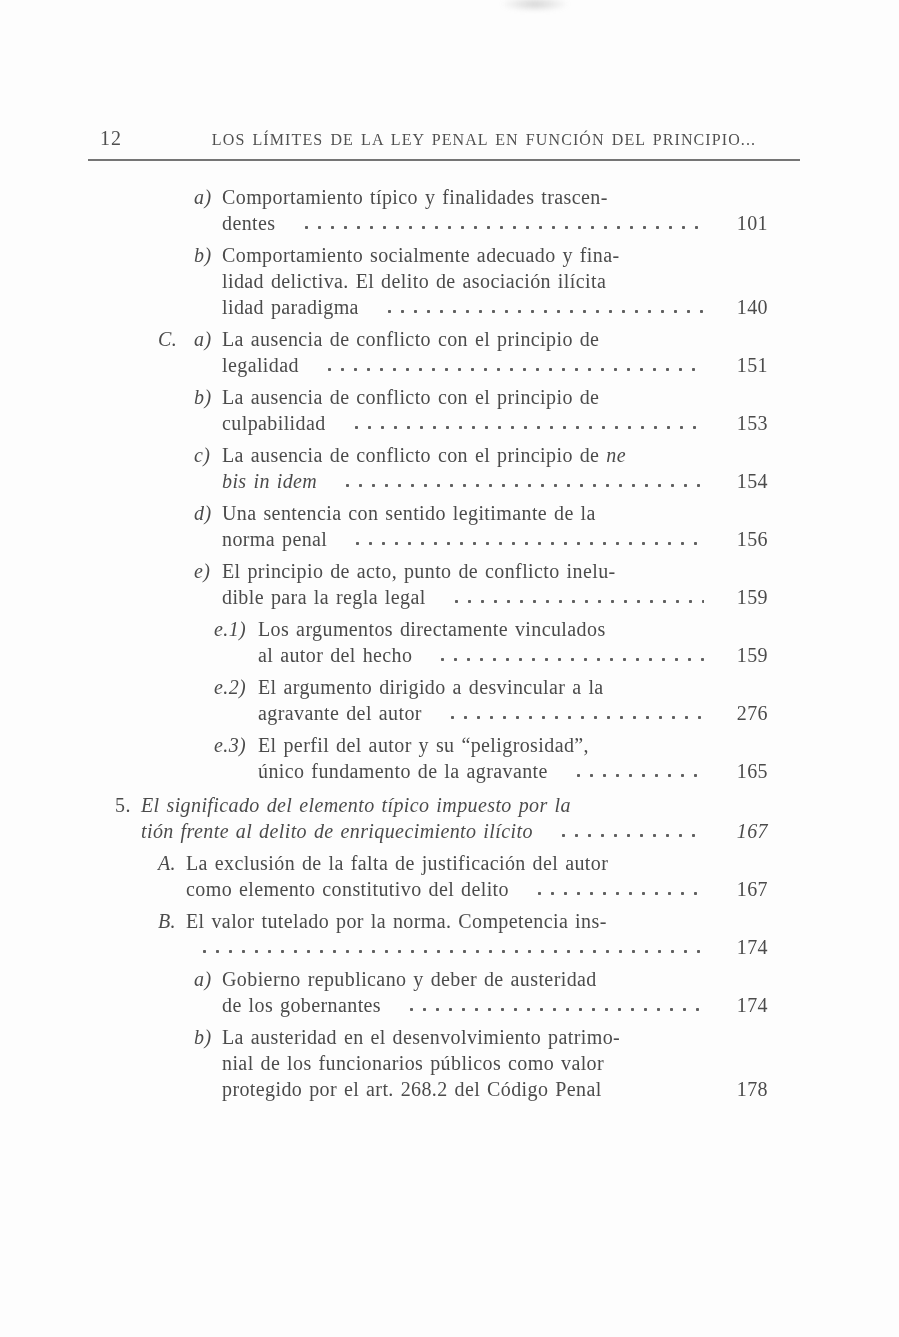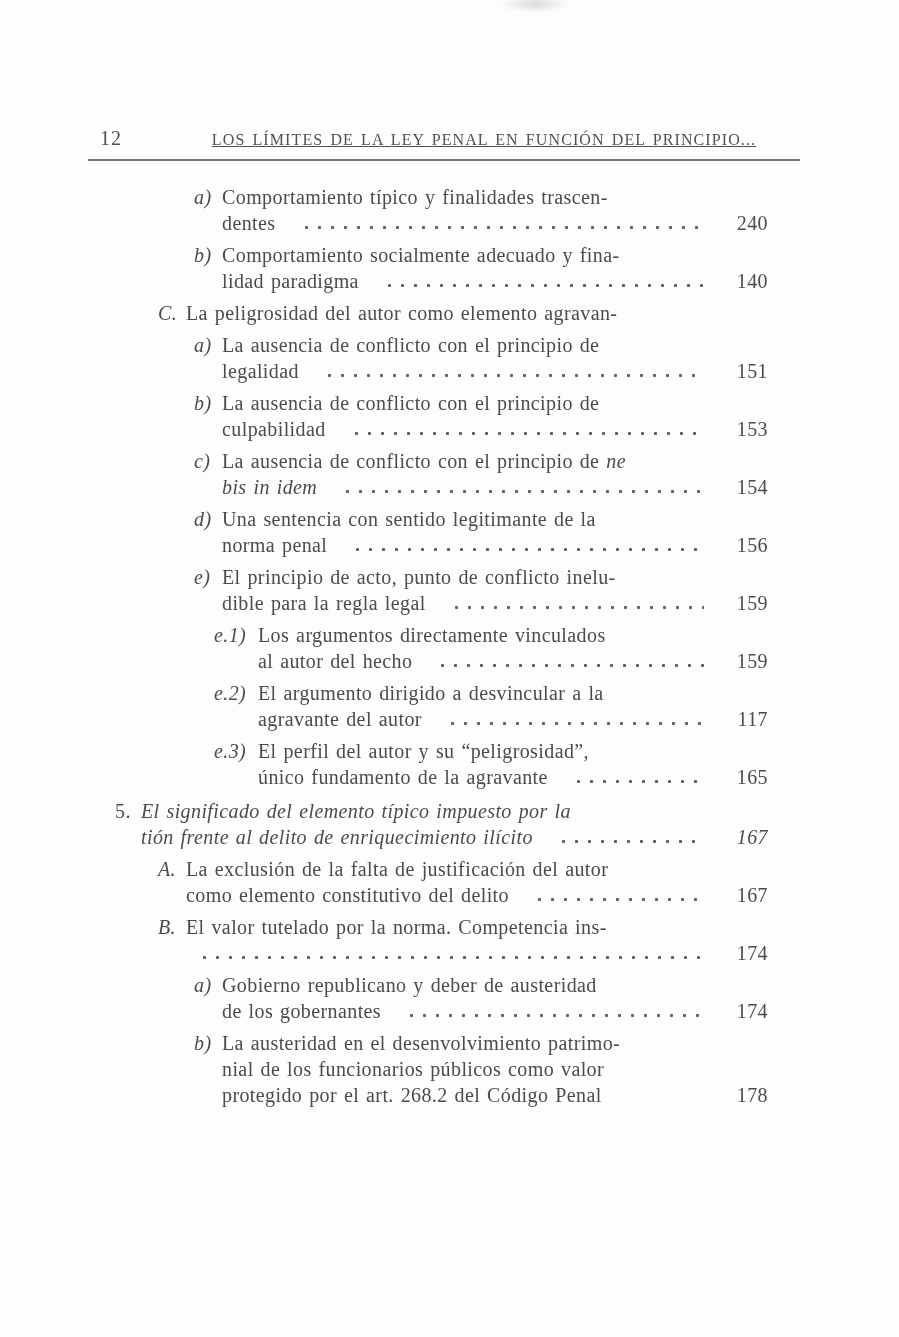--- a/index.html
+++ b/index.html
@@ -23,21 +23,21 @@
   }
   
   .header {
     position:absolute; left:88px; top:127px; width:712px;
     display:flex; align-items:baseline;
     padding-bottom:9px; border-bottom:2px solid #757575;
   }
   .hdr-num { width:80px; padding-left:12px; box-sizing:border-box;
     font-size:20px; letter-spacing:1px; color:#4f4f4f; }
   .hdr-title { flex:1; text-align:center; font-size:16px;
-    letter-spacing:1.1px; word-spacing:2px; color:#505050; white-space:nowrap;text-decoration:underline; }
+    letter-spacing:1.1px; word-spacing:2px; color:#505050; white-space:nowrap; }
   
   .toc { position:absolute; left:88px; top:184px; width:680px;
     font-size:20px; line-height:26px; letter-spacing:.4px; word-spacing:1.5px; }
   .entry { position:relative; margin-bottom:6px; }
   .entry .label { position:absolute; top:0; }
   .entry .label.it { font-style:italic; }
   .level-num    { margin-left:53px;  margin-top:8px; }
   .level-num    > .label { left:-26px; }
   .level-cap    { margin-left:98px; }
   .level-cap    > .label { left:-28px; }
@@ -70,35 +70,35 @@
     <span class="hdr-title">LOS LÍMITES DE LA LEY PENAL EN FUNCIÓN DEL PRINCIPIO...</span>
   </div>
 
   <div class="toc">
       <div class="entry level-letter">
         <span class="label it">a)</span>
         <div class="line"><span class="line-text"><span>Comportamiento típico y finalidades trascen-</span></span></div>
         <div class="line last">
           <span class="line-text"><span>dentes</span></span>
           <span class="leader"></span>
-          <span class="page-num">240</span>
+          <span class="page-num">101</span>
         </div>
       </div>
       <div class="entry level-letter">
         <span class="label it">b)</span>
         <div class="line"><span class="line-text"><span>Comportamiento socialmente adecuado y fina-</span></span></div>
+        <div class="line"><span class="line-text"><span>lidad delictiva. El delito de asociación ilícita</span></span></div>
         <div class="line last">
           <span class="line-text"><span>lidad paradigma</span></span>
           <span class="leader"></span>
           <span class="page-num">140</span>
         </div>
       </div>
       <div class="entry level-cap">
         <span class="label it">C.</span>
-        <div class="line"><span class="line-text"><span>La peligrosidad del autor como elemento agravan-</span></span></div>
       </div>
       <div class="entry level-letter">
         <span class="label it">a)</span>
         <div class="line"><span class="line-text"><span>La ausencia de conflicto con el principio de</span></span></div>
         <div class="line last">
           <span class="line-text"><span>legalidad</span></span>
           <span class="leader"></span>
           <span class="page-num">151</span>
         </div>
       </div>
@@ -146,21 +146,21 @@
           <span class="leader"></span>
           <span class="page-num">159</span>
         </div>
       </div>
       <div class="entry level-sub">
         <span class="label it">e.2)</span>
         <div class="line"><span class="line-text"><span>El argumento dirigido a desvincular a la</span></span></div>
         <div class="line last">
           <span class="line-text"><span>agravante del autor</span></span>
           <span class="leader"></span>
-          <span class="page-num">117</span>
+          <span class="page-num">276</span>
         </div>
       </div>
       <div class="entry level-sub">
         <span class="label it">e.3)</span>
         <div class="line"><span class="line-text"><span>El perfil del autor y su “peligrosidad”,</span></span></div>
         <div class="line last">
           <span class="line-text"><span>único fundamento de la agravante</span></span>
           <span class="leader"></span>
           <span class="page-num">165</span>
         </div>

